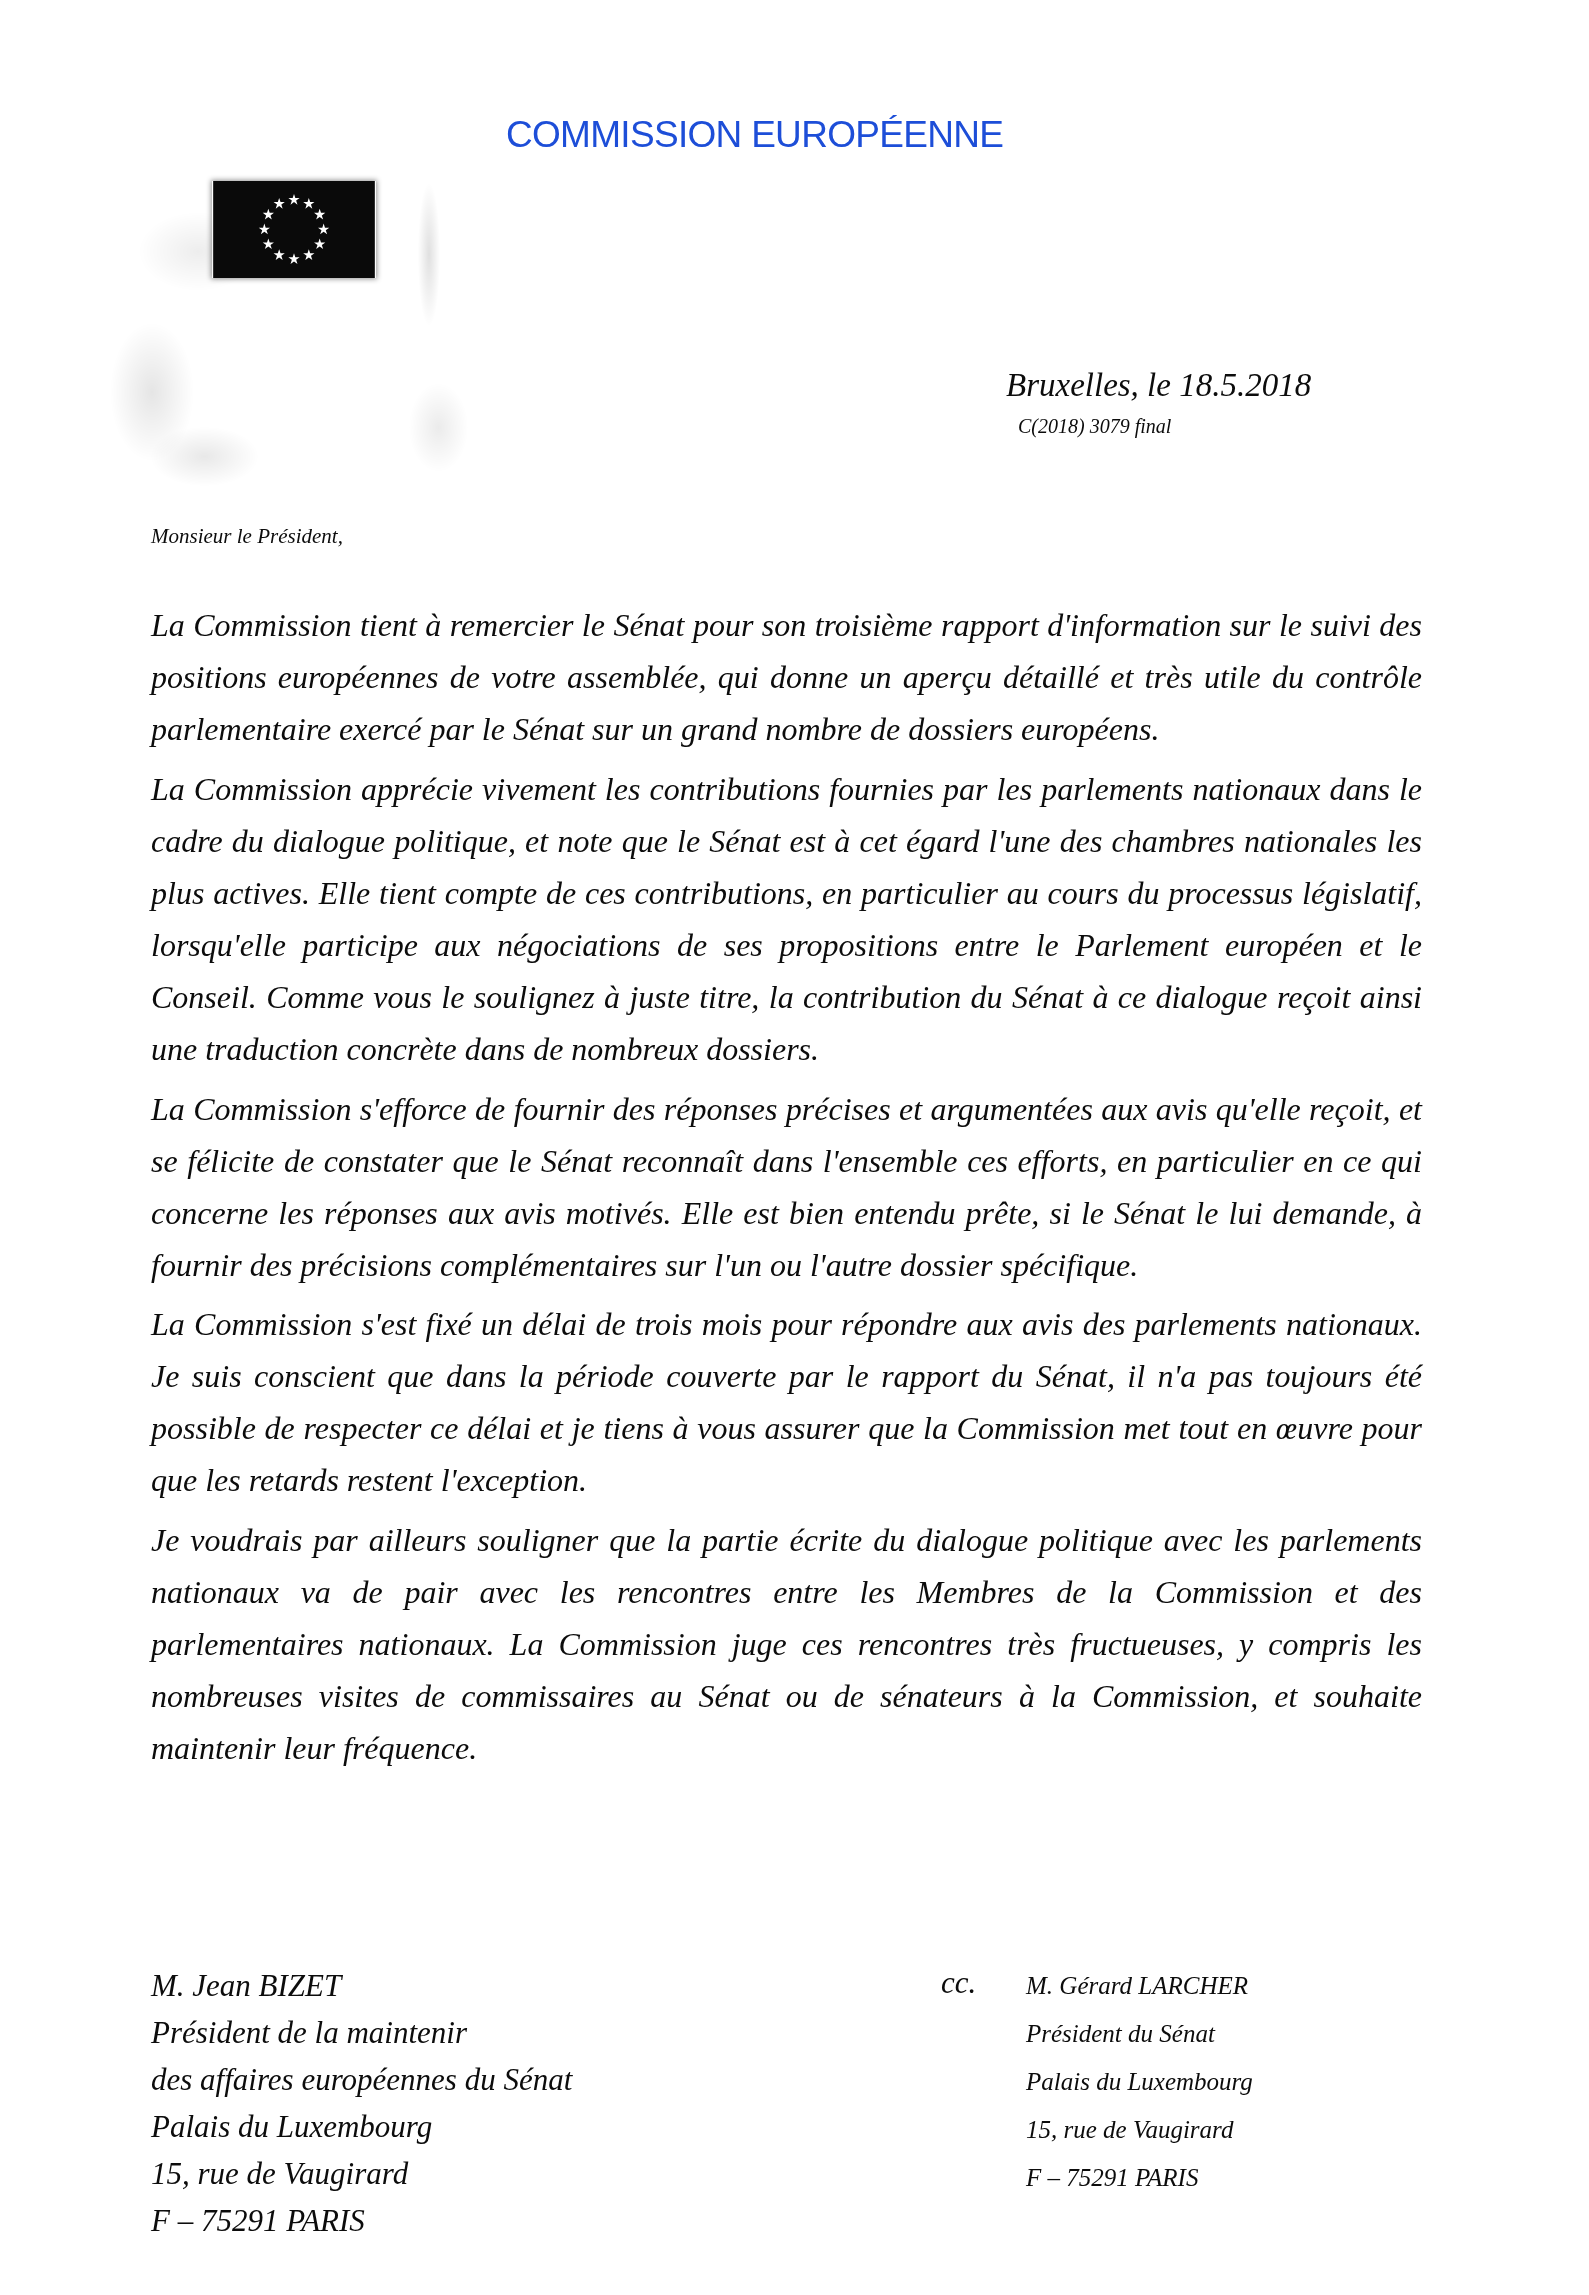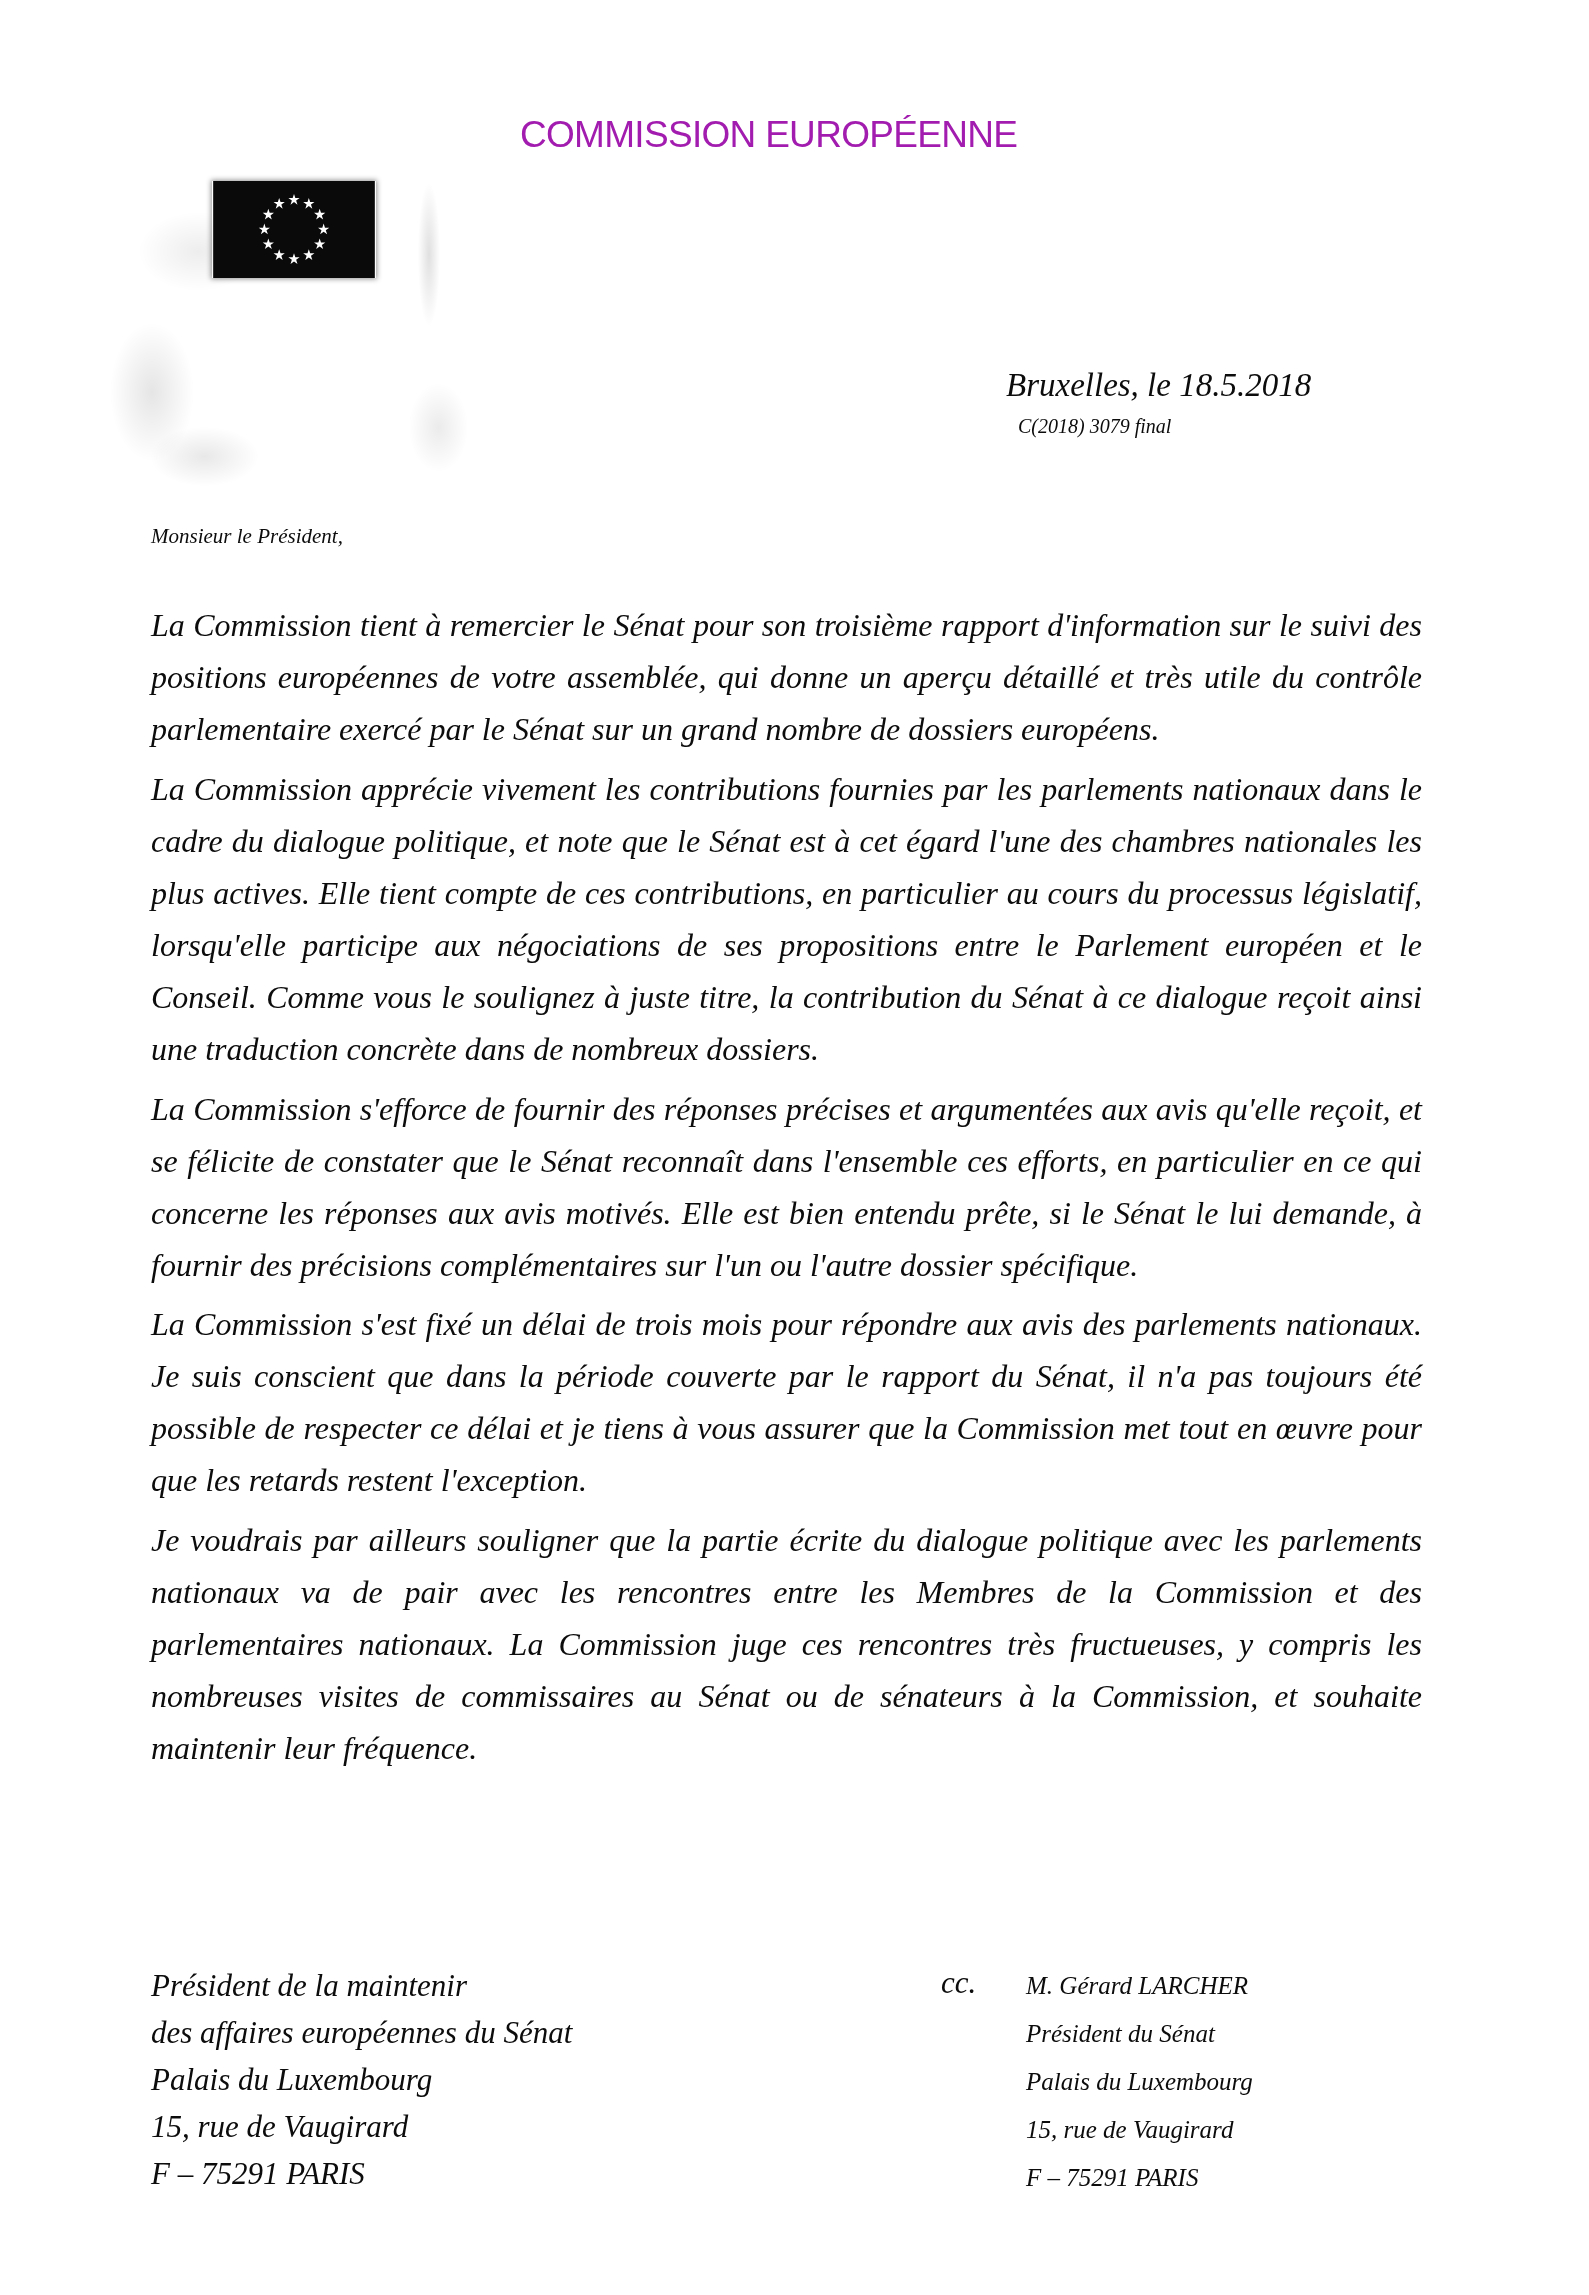--- a/index.html
+++ b/index.html
@@ -15,27 +15,27 @@
     margin: 0 auto;
     background: #ffffff;
     color: #0c0c0c;
     font-family: "Liberation Serif", serif;
     overflow: hidden;
   }
 
   
   .org-name {
     position: absolute;
-    left: 520px;
+    left: 506px;
     top: 114px;
     font-family: "Liberation Sans", sans-serif;
     font-size: 37px;
     letter-spacing: -0.7px;
     font-weight: 400;
-    color: #a21caf;
+    color: #1d4ed8;
     white-space: nowrap;
   }
   .eu-flag {
     position: absolute;
     left: 212px;
     top: 181px;
     width: 164px;
     height: 97px;
     box-shadow: 0 0 5px 0.7px rgba(20,20,20,0.45);
   }
@@ -177,20 +177,21 @@
 
   <main class="letter-body">
     <p>La Commission tient à remercier le Sénat pour son troisième rapport d'information sur le suivi des positions européennes de votre assemblée, qui donne un aperçu détaillé et très utile du contrôle parlementaire exercé par le Sénat sur un grand nombre de dossiers européens.</p>
     <p>La Commission apprécie vivement les contributions fournies par les parlements nationaux dans le cadre du dialogue politique, et note que le Sénat est à cet égard l'une des chambres nationales les plus actives. Elle tient compte de ces contributions, en particulier au cours du processus législatif, lorsqu'elle participe aux négociations de ses propositions entre le Parlement européen et le Conseil. Comme vous le soulignez à juste titre, la contribution du Sénat à ce dialogue reçoit ainsi une traduction concrète dans de nombreux dossiers.</p>
     <p>La Commission s'efforce de fournir des réponses précises et argumentées aux avis qu'elle reçoit, et se félicite de constater que le Sénat reconnaît dans l'ensemble ces efforts, en particulier en ce qui concerne les réponses aux avis motivés. Elle est bien entendu prête, si le Sénat le lui demande, à fournir des précisions complémentaires sur l'un ou l'autre dossier spécifique.</p>
     <p>La Commission s'est fixé un délai de trois mois pour répondre aux avis des parlements nationaux. Je suis conscient que dans la période couverte par le rapport du Sénat, il n'a pas toujours été possible de respecter ce délai et je tiens à vous assurer que la Commission met tout en œuvre pour que les retards restent l'exception.</p>
     <p>Je voudrais par ailleurs souligner que la partie écrite du dialogue politique avec les parlements nationaux va de pair avec les rencontres entre les Membres de la Commission et des parlementaires nationaux. La Commission juge ces rencontres très fructueuses, y compris les nombreuses visites de commissaires au Sénat ou de sénateurs à la Commission, et souhaite maintenir leur fréquence.</p>
   </main>
 
   <div class="recipient-address">
+    <div class="addr-line">M. Jean BIZET</div>
     <div class="addr-line">Président de la maintenir</div>
     <div class="addr-line">des affaires européennes du Sénat</div>
     <div class="addr-line">Palais du Luxembourg</div>
     <div class="addr-line">15, rue de Vaugirard</div>
     <div class="addr-line">F – 75291 PARIS</div>
   </div>
 
   <div class="cc-label">cc.</div>
 
   <div class="cc-address">

